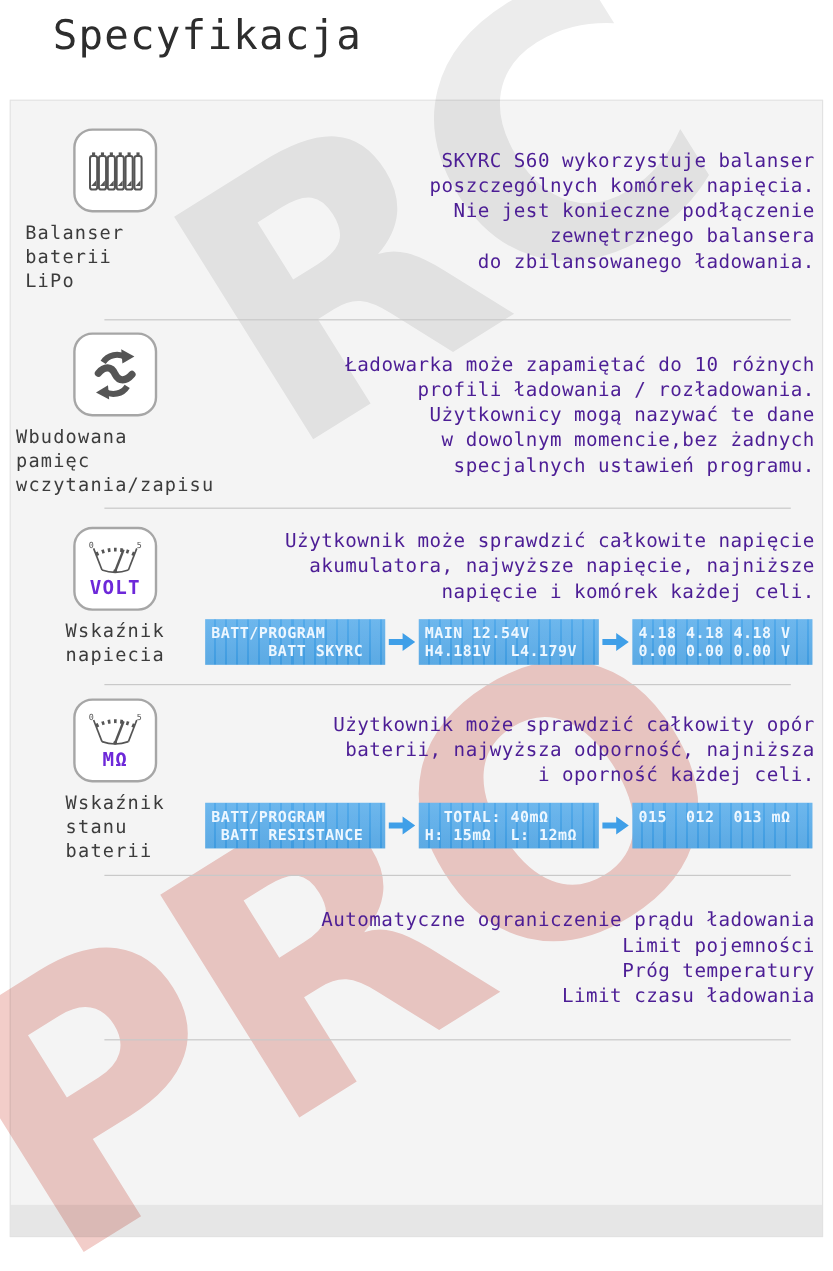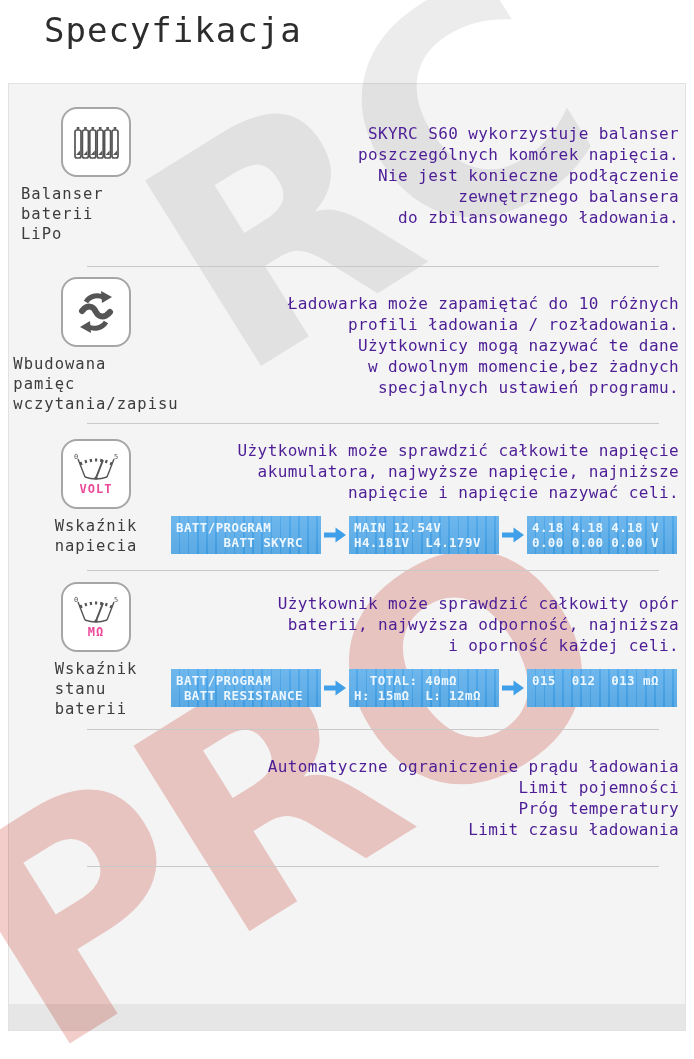--- a/index.html
+++ b/index.html
@@ -35,21 +35,21 @@
   .icon-col { width:150px; flex:none; display:flex; flex-direction:column; align-items:center; justify-content:center; }
   .icon-box {
     width:70px; height:70px; box-sizing:border-box; background:#fff;
     border:2px solid #a6a6a6; border-radius:16px;
     display:flex; flex-direction:column; align-items:center; justify-content:center;
   }
   .icon-label {
     margin-top:7px; font-size:15.5px; line-height:20px; letter-spacing:1px;
     text-align:left; white-space:pre-line; color:#3c3c3c;
   }
-  .gauge-unit { font-size:12px; font-weight:bold; letter-spacing:1px; color:#ec4899; margin-top:1px; }
+  .gauge-unit { font-size:16px; font-weight:bold; letter-spacing:1px; color:#6d28d9; margin-top:1px; }
   .tvc-text { font-size:26px; font-weight:bold; letter-spacing:0.5px; color:#4f4f4f; }
   
   .content-col { flex:1; display:flex; flex-direction:column; justify-content:center; padding-right:6px; min-width:0; }
   .para {
     margin:0; font-size:16px; line-height:21px; letter-spacing:0.4px;
     text-align:right; white-space:pre-line; color:#4c1d95;
   }
   
   .lcd-row { margin-top:13px; display:flex; align-items:center; }
   .lcd {
@@ -158,21 +158,21 @@
             <circle cx="26" cy="27" r="1.6" class="fillk"></circle>
           </svg>
           <div class="gauge-unit">VOLT</div>
         </div>
         <div class="icon-label">Wskaźnik
 napiecia</div>
       </div>
       <div class="content-col">
         <p class="para">Użytkownik może sprawdzić całkowite napięcie
 akumulatora, najwyższe napięcie, najniższe
-napięcie i napięcie nazywać celi.</p>
+napięcie i komórek każdej celi.</p>
         <div class="lcd-row">
           <div class="lcd">
             <div class="lcd-line">BATT/PROGRAM</div>
             <div class="lcd-line">      BATT SKYRC</div>
           </div>
           <svg class="flow-arrow" width="24" height="20" viewBox="0 0 24 20">
               <path d="M1 7.5 h11.5 V2.5 L23 10 L12.5 17.5 V12.5 H1 Z" fill="#3f9fe8"></path>
             </svg>
           <div class="lcd">
             <div class="lcd-line">MAIN 12.54V</div>

